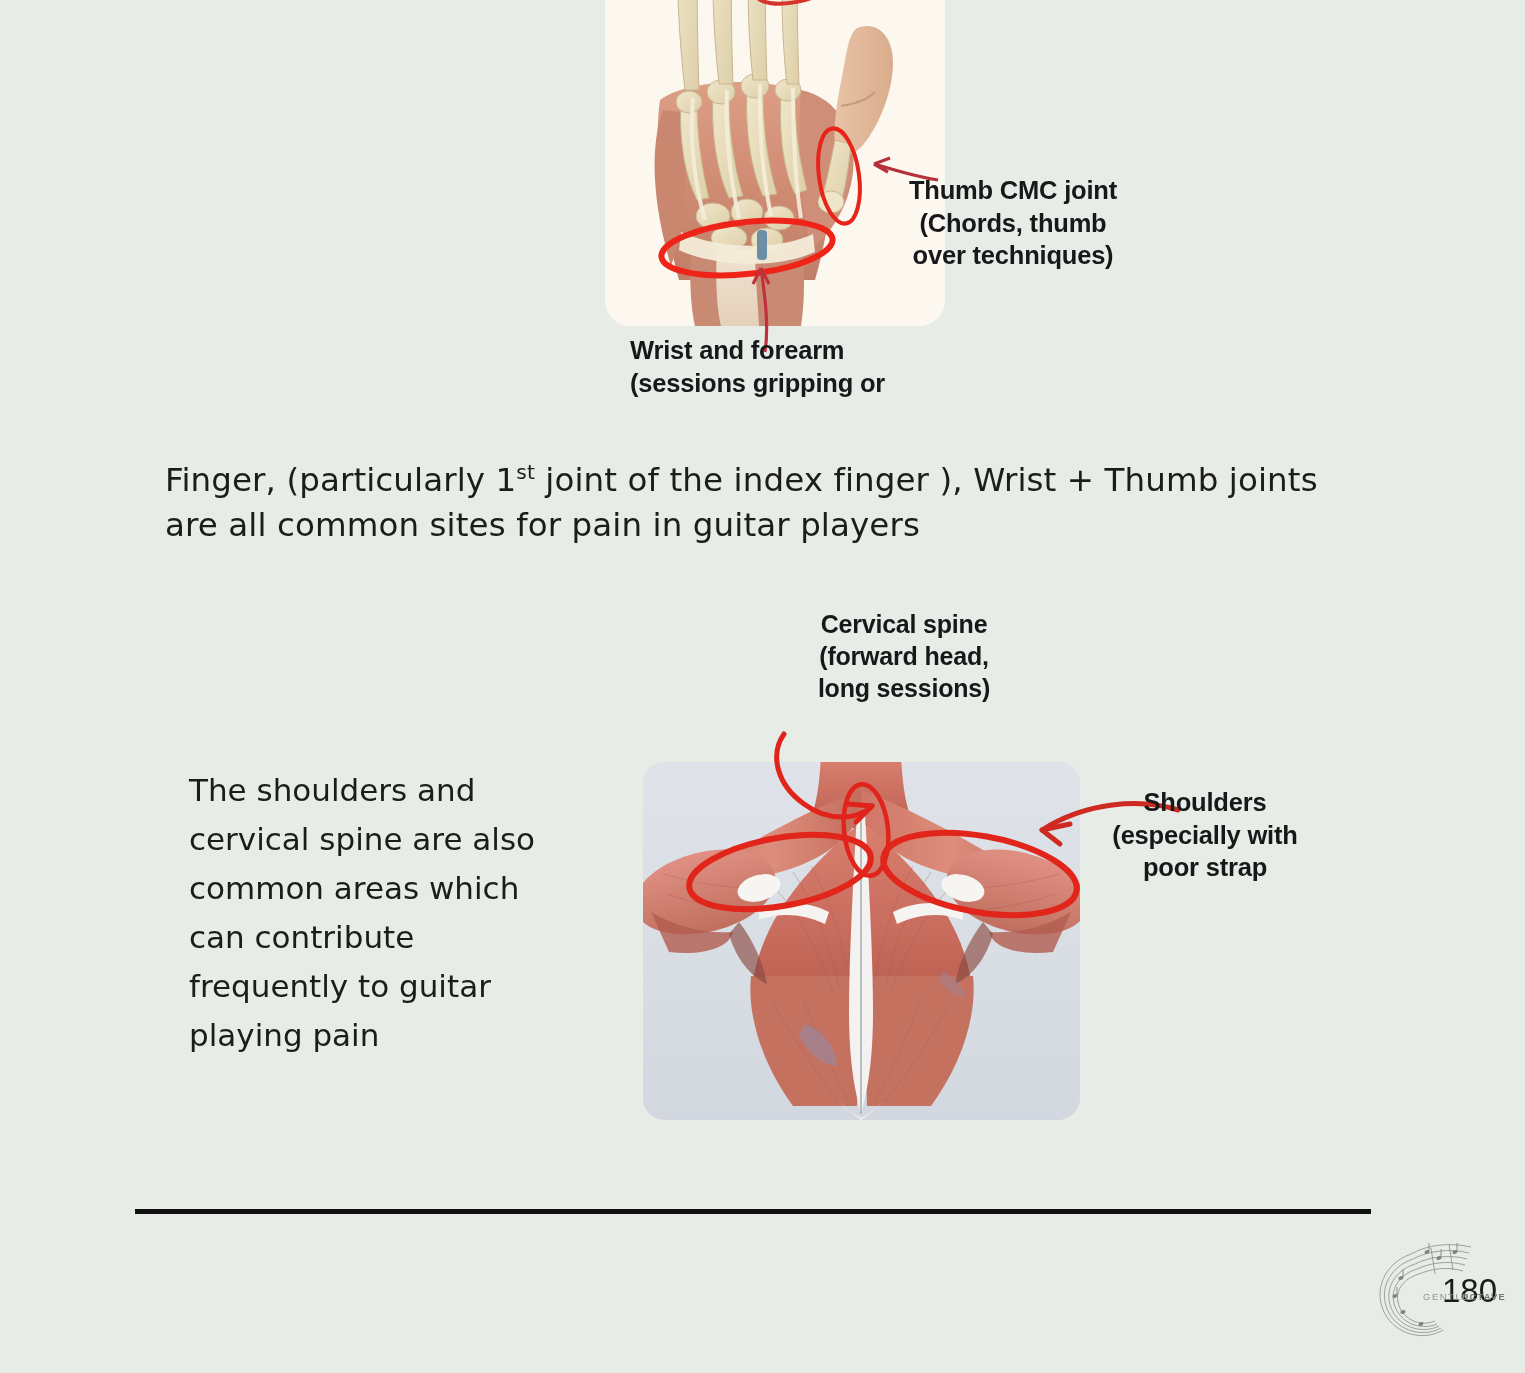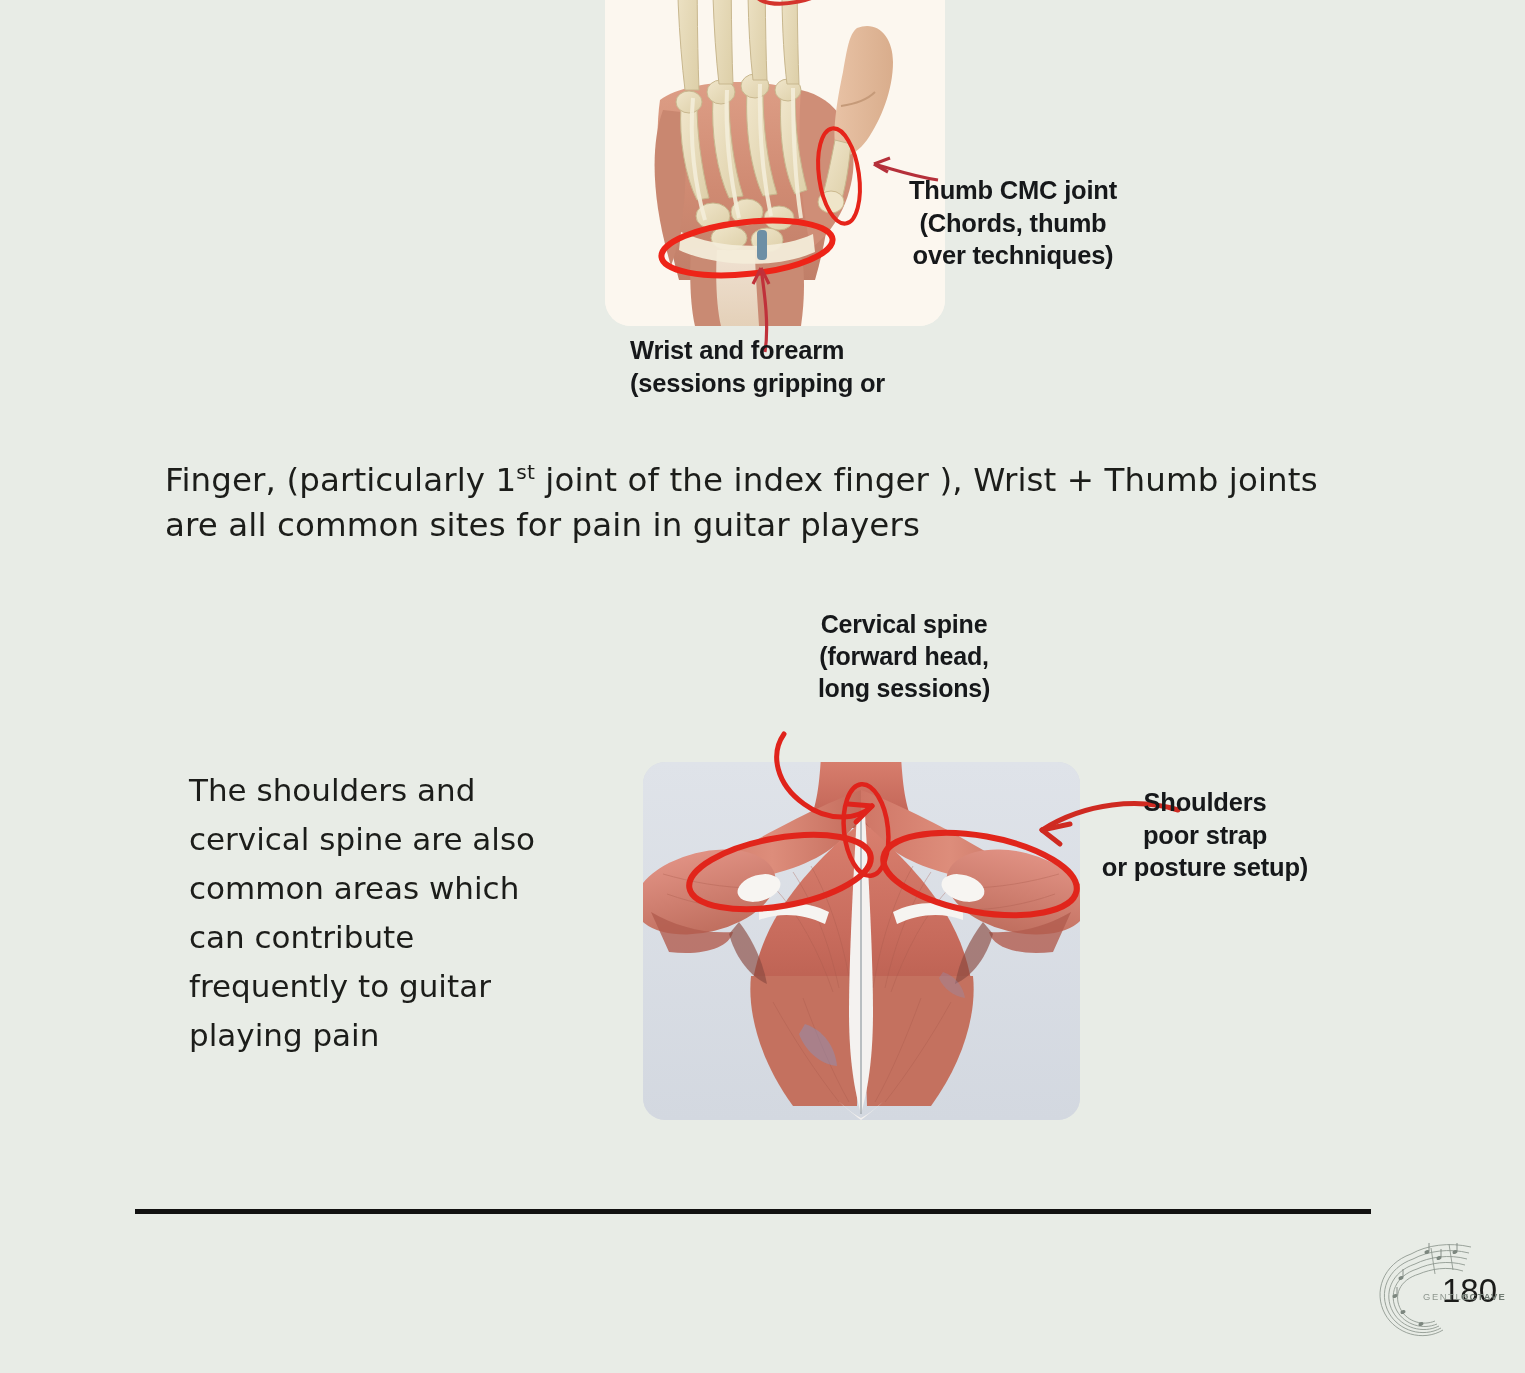--- a/index.html
+++ b/index.html
@@ -364,22 +364,22 @@
     <path d="M42 48 L70 42 M42 48 L60 62" fill="none" stroke="#cf2a21" stroke-width="5" stroke-linecap="round"></path>
   </svg>
 
   <svg class="abs" style="left:660px; top:810px; width:430px; height:140px; overflow:visible;">
     <ellipse cx="120" cy="62" rx="92" ry="34" fill="none" stroke="#e1251b" stroke-width="6" transform="rotate(-10 120 62)"></ellipse>
     <ellipse cx="320" cy="64" rx="98" ry="38" fill="none" stroke="#e1251b" stroke-width="6" transform="rotate(10 320 64)"></ellipse>
   </svg>
 
   <div class="abs annot" id="shoulders-label">
     <div>Shoulders</div>
+    <div>(especially with</div>
     <div>poor strap</div>
-    <div>or posture setup)</div>
   </div>
 
   <div class="abs body-italic" id="shoulders-paragraph">The shoulders and cervical spine are also common areas which can contribute frequently to guitar playing pain</div>
 
   <div class="abs" id="footer-rule"></div>
 
   <div class="abs" id="page-number">
     <span>180</span>
   </div>
 

